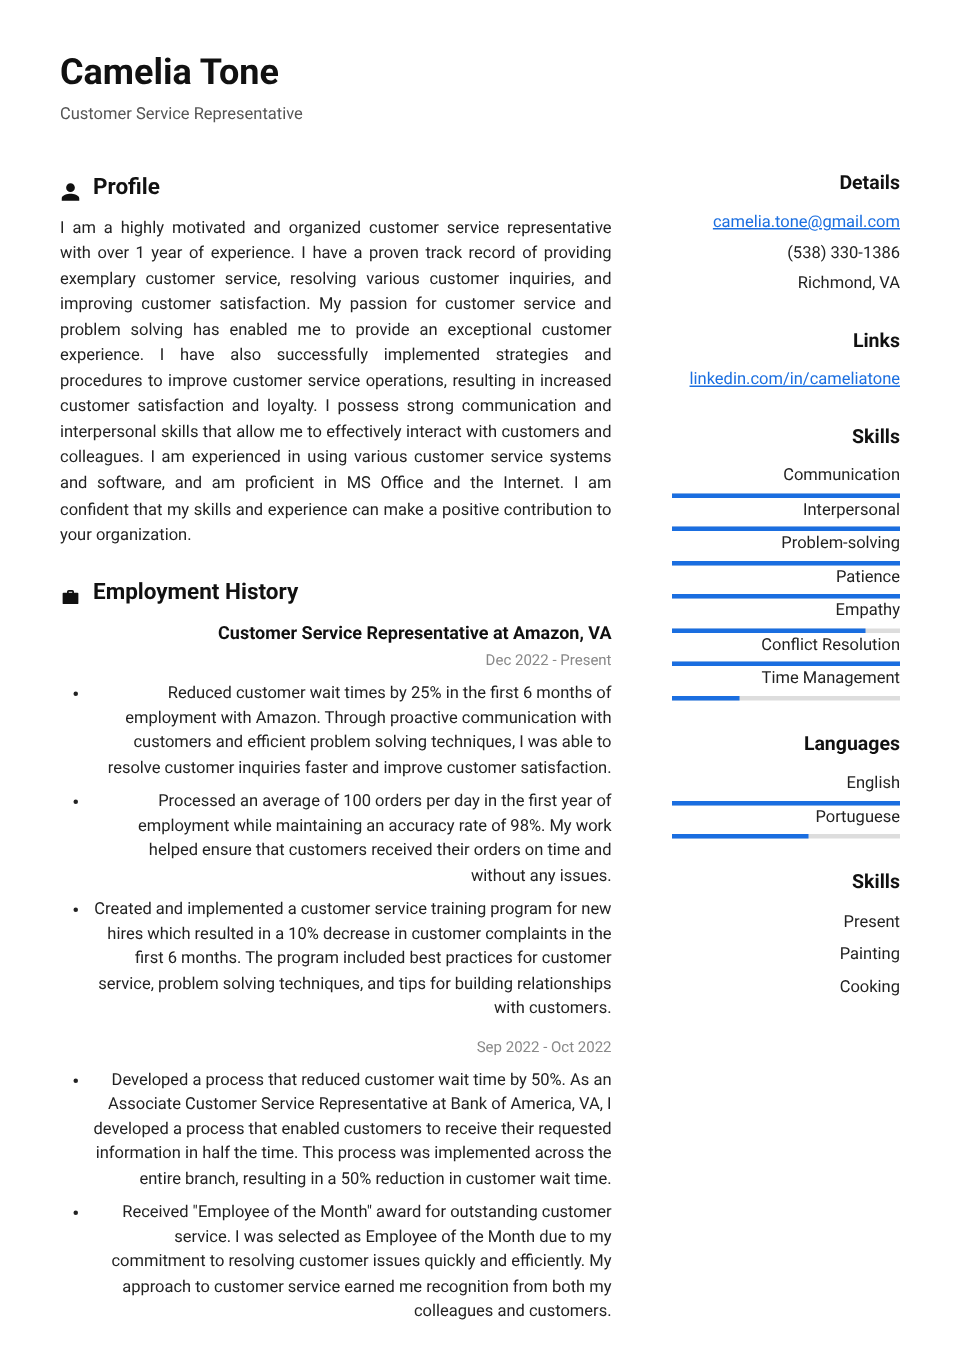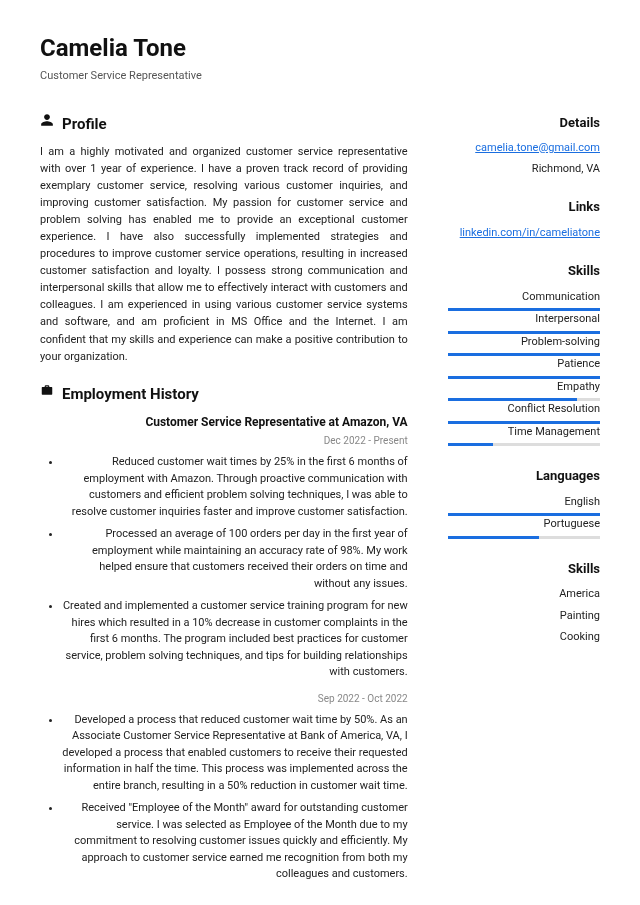--- a/index.html
+++ b/index.html
@@ -18,21 +18,21 @@
   .layout { display: flex; gap: 40px; }
   .main { flex: 1 1 auto; min-width: 0; }
   .sidebar { flex: 0 0 150px; }
   .section { margin-bottom: 18px; }
   .section-title {
     font-size: 15px;
     font-weight: 700;
     color: #111;
     margin-bottom: 8px;
     display: flex;
-    align-items: flex-start;
+    align-items: flex-end;
     gap: 8px;
   }
   .section-title .icon { width: 14px; height: 14px; flex: 0 0 14px; display:flex; align-items:center; justify-content:center; }
   .profile-text { font-size: 11px; color: #222; text-align: justify; line-height: 1.55; }
   .job { margin-bottom: 10px; text-align: right; }
   .job-title { font-size: 12px; font-weight: 700; color: #111; margin-bottom: 2px; }
   .job-date { font-size: 10px; color: #888; margin-bottom: 6px; }
   .bullets { list-style: disc; padding-left: 22px; }
   .bullets li { font-size: 11px; color: #222; margin-bottom: 6px; line-height: 1.5; }
   .side-section { margin-bottom: 20px; text-align: right; }
@@ -108,20 +108,21 @@
         </div>
     </div>
 
   </div>
 
   <div class="sidebar">
 
     <div class="side-section">
       <div class="side-heading">Details</div>
       <div class="side-item"><a class="link">camelia.tone@gmail.com</a></div>
+      <div class="side-item">(538) 330-1386</div>
       <div class="side-item">Richmond, VA</div>
     </div>
 
     <div class="side-section">
       <div class="side-heading">Links</div>
       <div class="side-item"><a class="link">linkedin.com/in/cameliatone</a></div>
     </div>
 
     <div class="side-section">
       <div class="side-heading">Skills</div>
@@ -185,20 +186,20 @@
             <div class="bar-track">
               <div class="bar-fill" style="width: 60%;"></div>
             </div>
           </div>
         </div>
     </div>
 
     <div class="side-section">
       <div class="side-heading">Skills</div>
       <div id="hobbies-container">
-          <div class="hobby-item">America</div>
+          <div class="hobby-item">Present</div>
           <div class="hobby-item">Painting</div>
           <div class="hobby-item">Cooking</div>
         </div>
     </div>
 
   </div>
 </div>
 
 </body></html>

